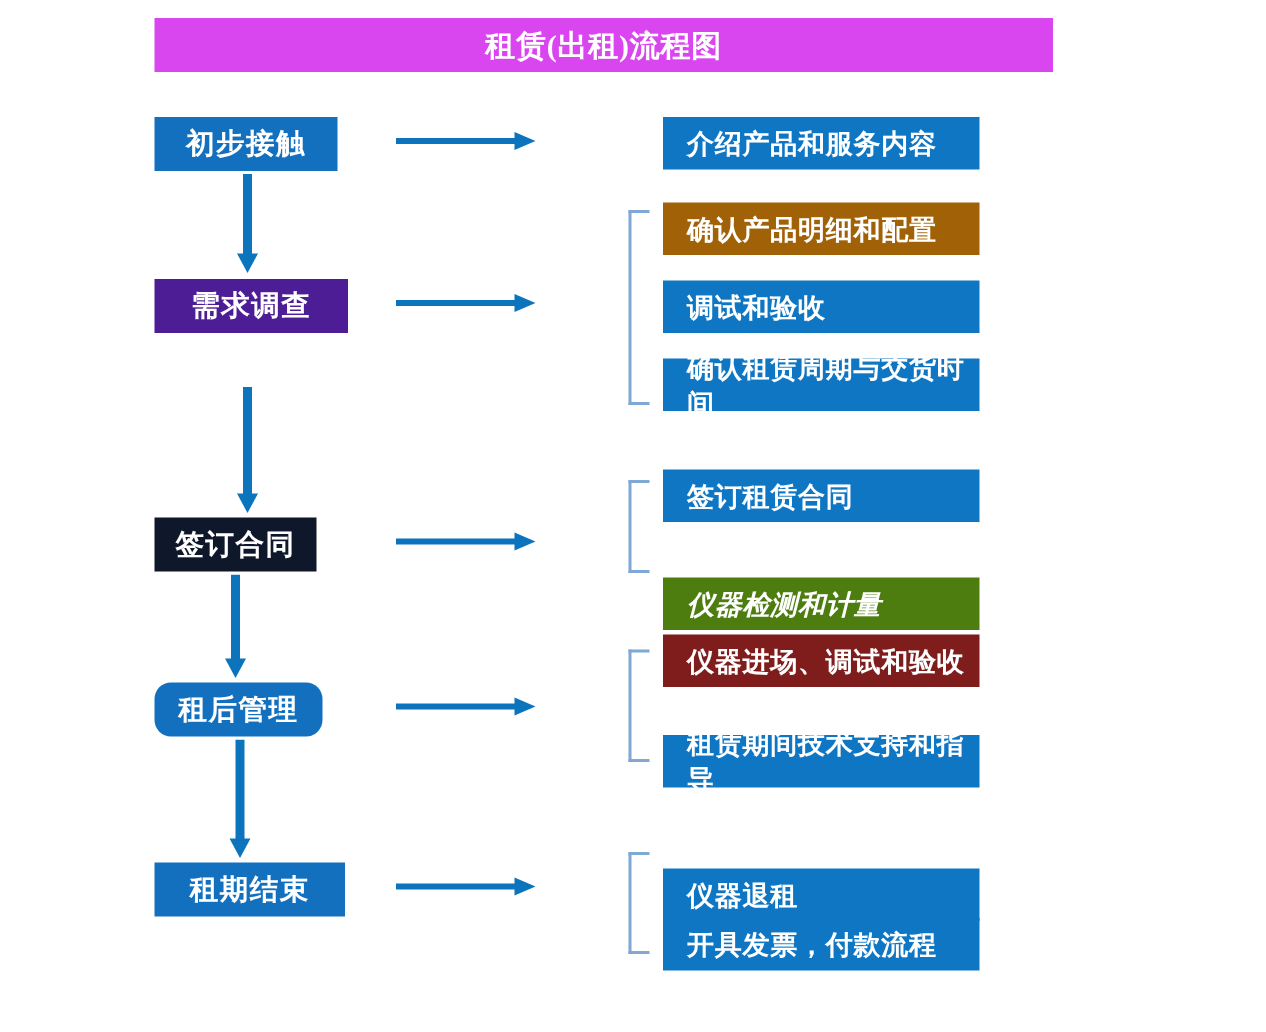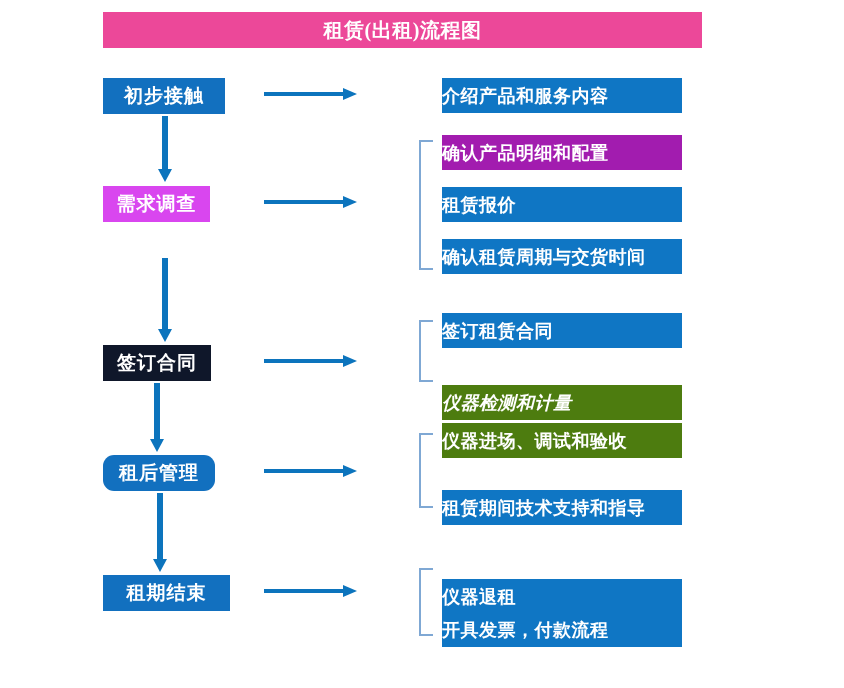--- a/index.html
+++ b/index.html
@@ -19,21 +19,21 @@
     left: 0; top: 0;
     width: 844px;
     height: 688px;
   }
   .title-bar {
     position: absolute;
     left: 103px;
     top: 12px;
     width: 599px;
     height: 36px;
-    background: #ec4899;
+    background: #d946ef;
     color: #ffffff;
     font-size: 20px;
     font-weight: bold;
     display: flex;
     align-items: center;
     justify-content: center;
     letter-spacing: 0.5px;
   }
   .stage-box {
     position: absolute;
@@ -50,23 +50,24 @@
   }
   .detail-box {
     position: absolute;
     background: #0f76c4;
     color: #ffffff;
     font-size: 18px;
     font-weight: bold;
     display: flex;
     align-items: center;
     height: 35px;
+    padding-left: 16px;
     box-sizing: border-box;
     letter-spacing: 0.5px;
-    width: 240px;
+    width: 211px;
     left: 442px;
   }
   .h-arrow {
     position: absolute;
     height: 14px;
     width: 95px;
   }
   .v-arrow {
     position: absolute;
     width: 20px;
@@ -83,33 +84,33 @@
 </style>
 </head>
 <body>
 
 <div id="canvas">
 
   <div class="title-bar">租赁(出租)流程图</div>
 
   <div id="stages-layer">
       <div class="stage-box" style="left: 103px; top: 78px; width: 122px; background: rgb(18, 112, 191);">初步接触</div>
-      <div class="stage-box" style="left: 103px; top: 186px; width: 107px; background: #d946ef;">需求调查</div>
+      <div class="stage-box" style="left: 103px; top: 186px; width: 129px; background: #4c1d95;">需求调查</div>
       <div class="stage-box" style="left: 103px; top: 345px; width: 108px; background: #0f172a;">签订合同</div>
       <div class="stage-box" style="left: 103px; top: 455px; width: 112px; background: rgb(18, 112, 191); border-radius: 11px;">租后管理</div>
       <div class="stage-box" style="left: 103px; top: 575px; width: 127px; background: rgb(18, 112, 191);">租期结束</div>
     </div>
   <div id="details-layer">
       <div class="detail-box" style="top: 78px; background: rgb(15, 118, 196);">介绍产品和服务内容</div>
-      <div class="detail-box" style="top: 135px; background: #a21caf;">确认产品明细和配置</div>
-      <div class="detail-box" style="top: 187px; background: rgb(15, 118, 196);">租赁报价</div>
+      <div class="detail-box" style="top: 135px; background: #a16207;">确认产品明细和配置</div>
+      <div class="detail-box" style="top: 187px; background: rgb(15, 118, 196);">调试和验收</div>
       <div class="detail-box" style="top: 239px; background: rgb(15, 118, 196);">确认租赁周期与交货时间</div>
       <div class="detail-box" style="top: 313px; background: rgb(15, 118, 196);">签订租赁合同</div>
       <div class="detail-box" style="top: 385px; background: #4d7c0f; font-style: italic;">仪器检测和计量</div>
-      <div class="detail-box" style="top: 423px; background: #4d7c0f;">仪器进场、调试和验收</div>
+      <div class="detail-box" style="top: 423px; background: #7f1d1d;">仪器进场、调试和验收</div>
       <div class="detail-box" style="top: 490px; background: rgb(15, 118, 196);">租赁期间技术支持和指导</div>
       <div class="detail-box" style="top: 560px; background: rgb(15, 118, 196); margin-top: 19px;">仪器退租</div>
       <div class="detail-box" style="top: 612px; background: rgb(15, 118, 196);">开具发票，付款流程</div>
     </div>
   <div id="connectors-layer">
       <div class="h-arrow" style="left: 264px; top: 87px;"><svg width="95" height="14" viewBox="0 0 95 14">
           <rect x="0" y="5" width="81" height="4" fill="#0c74bd"></rect>
           <polygon points="79,1 93,7 79,13" fill="#0c74bd"></polygon>
         </svg></div>
       <div class="h-arrow" style="left: 264px; top: 195px;"><svg width="95" height="14" viewBox="0 0 95 14">

